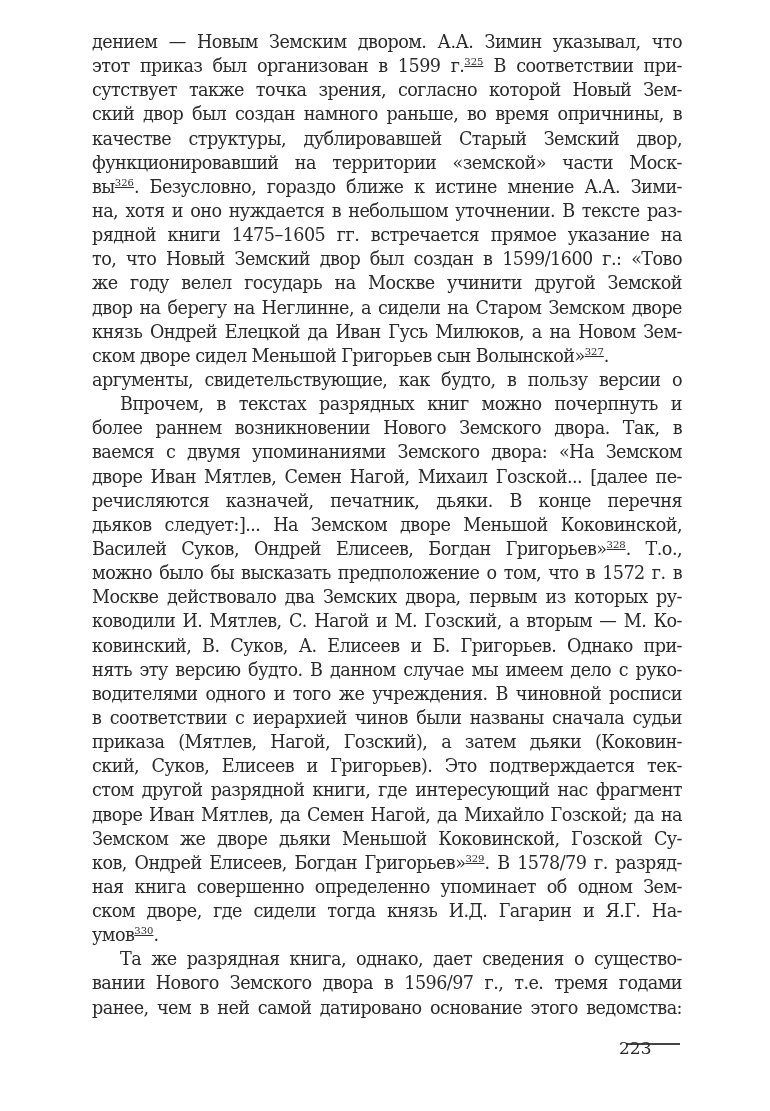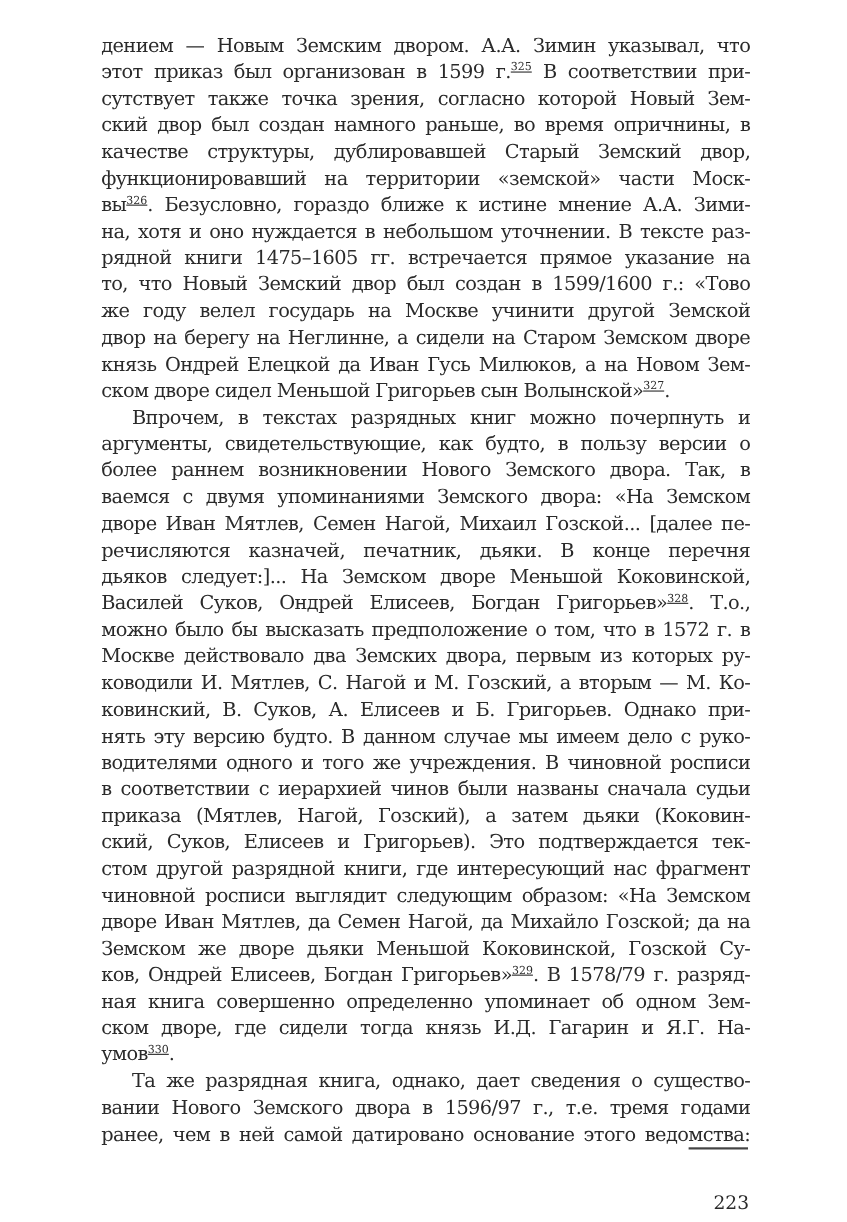--- a/index.html
+++ b/index.html
@@ -8,21 +8,21 @@
     position: absolute; left: 72px; top: 30px; width: 610px;
     font-family: "DejaVu Serif", "Liberation Serif", serif;
     font-size: 17.6px; line-height: 24.15px; color: #2a2a2a;
     text-align: justify; letter-spacing: -0.55px; word-spacing: 0px;
   }
   .line { display: block; white-space: nowrap; text-align-last: justify; text-align: justify; height: 24.15px; overflow: visible; margin-left: 20px; }
   .line.last { text-align-last: left; }
   .line.indent { padding-left: 28px; }
   sup { font-size: 10px; line-height: 0; vertical-align: 7px; letter-spacing: 0; text-decoration: underline; }
   .pagenum {
-    position: absolute; left: 619px; top: 1084px; width: 62px; text-align: right;
+    position: absolute; left: 619px; top: 1038px; width: 62px; 
     font-family: "DejaVu Serif", "Liberation Serif", serif; font-size: 17px; color: #2a2a2a;
   }
   .pagenum-rule { position: absolute; left: 626px; top: 1043px; width: 54px; height: 1.5px; background: #444; }
 </style>
 </head>
 <body>
 
 <div class="page" id="page-body">
     <span class="line"><span>дением — Новым Земским двором. А.А. Зимин указывал, что</span></span>
     <span class="line"><span>этот приказ был организован в 1599 г.</span><sup>325</sup><span> В соответствии при-</span></span>
@@ -31,39 +31,38 @@
     <span class="line"><span>качестве структуры, дублировавшей Старый Земский двор,</span></span>
     <span class="line"><span>функционировавший на территории «земской» части Моск-</span></span>
     <span class="line"><span>вы</span><sup>326</sup><span>. Безусловно, гораздо ближе к истине мнение А.А. Зими-</span></span>
     <span class="line"><span>на, хотя и оно нуждается в небольшом уточнении. В тексте раз-</span></span>
     <span class="line"><span>рядной книги 1475–1605 гг. встречается прямое указание на</span></span>
     <span class="line"><span>то, что Новый Земский двор был создан в 1599/1600 г.: «Тово</span></span>
     <span class="line"><span>же году велел государь на Москве учинити другой Земской</span></span>
     <span class="line"><span>двор на берегу на Неглинне, а сидели на Старом Земском дворе</span></span>
     <span class="line"><span>князь Ондрей Елецкой да Иван Гусь Милюков, а на Новом Зем-</span></span>
     <span class="line last"><span>ском дворе сидел Меньшой Григорьев сын Волынской»</span><sup>327</sup><span>.</span></span>
+    <span class="line"><span>аргументы, свидетельствующие, как будто, в пользу версии о</span></span>
     <span class="line indent"><span>Впрочем, в текстах разрядных книг можно почерпнуть и</span></span>
-    <span class="line"><span>аргументы, свидетельствующие, как будто, в пользу версии о</span></span>
     <span class="line"><span>более раннем возникновении Нового Земского двора. Так, в</span></span>
     <span class="line"><span>ваемся с двумя упоминаниями Земского двора: «На Земском</span></span>
     <span class="line"><span>дворе Иван Мятлев, Семен Нагой, Михаил Гозской... [далее пе-</span></span>
     <span class="line"><span>речисляются казначей, печатник, дьяки. В конце перечня</span></span>
     <span class="line"><span>дьяков следует:]... На Земском дворе Меньшой Коковинской,</span></span>
     <span class="line"><span>Василей Суков, Ондрей Елисеев, Богдан Григорьев»</span><sup>328</sup><span>. Т.о.,</span></span>
     <span class="line"><span>можно было бы высказать предположение о том, что в 1572 г. в</span></span>
     <span class="line"><span>Москве действовало два Земских двора, первым из которых ру-</span></span>
     <span class="line"><span>ководили И. Мятлев, С. Нагой и М. Гозский, а вторым — М. Ко-</span></span>
     <span class="line"><span>ковинский, В. Суков, А. Елисеев и Б. Григорьев. Однако при-</span></span>
     <span class="line"><span>нять эту версию будто. В данном случае мы имеем дело с руко-</span></span>
     <span class="line"><span>водителями одного и того же учреждения. В чиновной росписи</span></span>
     <span class="line"><span>в соответствии с иерархией чинов были названы сначала судьи</span></span>
     <span class="line"><span>приказа (Мятлев, Нагой, Гозский), а затем дьяки (Коковин-</span></span>
     <span class="line"><span>ский, Суков, Елисеев и Григорьев). Это подтверждается тек-</span></span>
     <span class="line"><span>стом другой разрядной книги, где интересующий нас фрагмент</span></span>
-    <span class="line"><span>чиновной росписи выглядит следующим образом: «На Земском</span></span>
     <span class="line"><span>дворе Иван Мятлев, да Семен Нагой, да Михайло Гозской; да на</span></span>
     <span class="line"><span>Земском же дворе дьяки Меньшой Коковинской, Гозской Су-</span></span>
     <span class="line"><span>ков, Ондрей Елисеев, Богдан Григорьев»</span><sup>329</sup><span>. В 1578/79 г. разряд-</span></span>
     <span class="line"><span>ная книга совершенно определенно упоминает об одном Зем-</span></span>
     <span class="line"><span>ском дворе, где сидели тогда князь И.Д. Гагарин и Я.Г. На-</span></span>
     <span class="line last"><span>умов</span><sup>330</sup><span>.</span></span>
     <span class="line indent"><span>Та же разрядная книга, однако, дает сведения о существо-</span></span>
     <span class="line"><span>вании Нового Земского двора в 1596/97 г., т.е. тремя годами</span></span>
     <span class="line"><span>ранее, чем в ней самой датировано основание этого ведомства:</span></span>
   </div>

